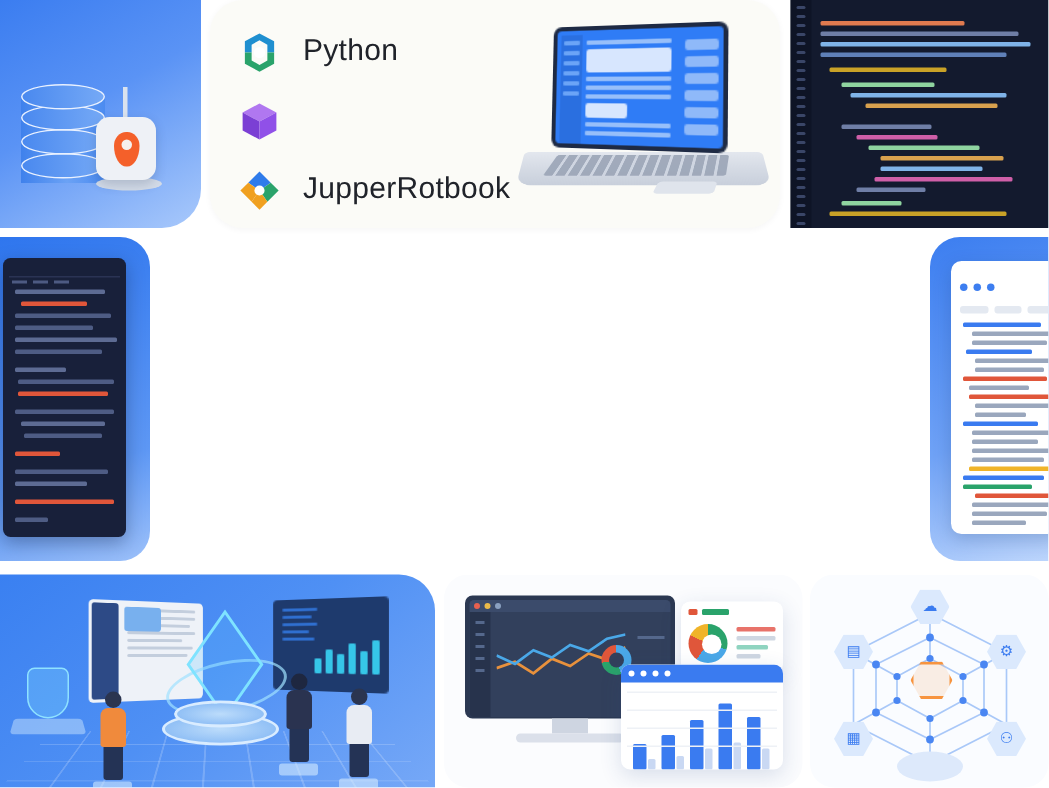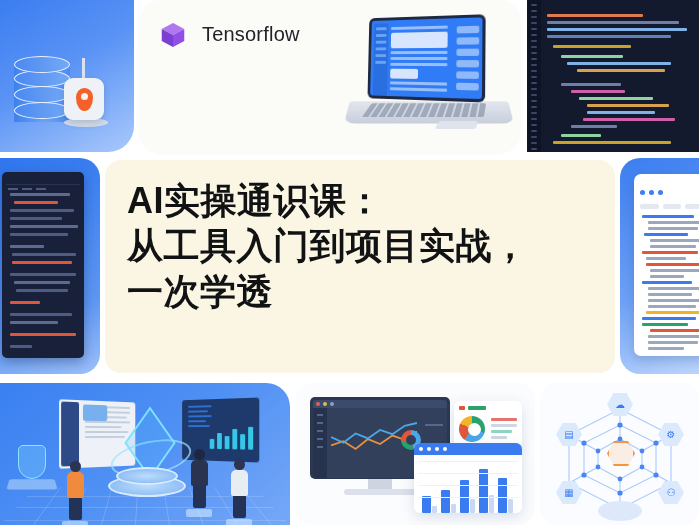--- a/index.html
+++ b/index.html
@@ -237,32 +237,53 @@
     <div class="pin-stem"></div>
     <div class="pin-base"></div>
     <div class="pin-card">
       <div class="pin-drop"></div>
     </div>
   </div>
 
   <div class="panel" id="panel-tools">
     <div class="tool-list">
 
+      <div class="tool-row">
+        <span class="tool-ico">
+          <svg viewBox="0 0 40 40" width="30" height="30">
+            <path d="M20 3 L33 10 L33 20 L27 20 L27 13 L20 9 L13 13 L13 20 L7 20 L7 10 Z" fill="#1f8fd0"></path>
+            <path d="M20 37 L7 30 L7 20 L13 20 L13 27 L20 31 L27 27 L27 20 L33 20 L33 30 Z" fill="#2aa36b"></path>
+            <circle cx="20" cy="20" r="5" fill="#ffffff"></circle>
+          </svg>
+        </span>
+        <span class="tool-name">Python</span>
+      </div>
 
       <div class="tool-row">
         <span class="tool-ico">
           <svg viewBox="0 0 40 40" width="30" height="30">
             <path d="M20 4 L35 12 L20 20 L5 12 Z" fill="#b077f0"></path>
             <path d="M5 12 L20 20 L20 36 L5 28 Z" fill="#7b3fd4"></path>
             <path d="M35 12 L35 28 L20 36 L20 20 Z" fill="#9050e8"></path>
           </svg>
         </span>
-        <span class="tool-name">Tensorflow</span>
-      </div>
-
+      </div>
+
+      <div class="tool-row">
+        <span class="tool-ico">
+          <svg viewBox="0 0 40 40" width="30" height="30">
+            <path d="M20 3 L30 13 L20 20 L10 13 Z" fill="#2f7bea"></path>
+            <path d="M30 13 L37 20 L27 30 L20 20 Z" fill="#2aa36b"></path>
+            <path d="M10 13 L20 20 L13 30 L3 20 Z" fill="#f0a020"></path>
+            <path d="M13 30 L20 20 L27 30 L20 37 Z" fill="#f0a020"></path>
+            <circle cx="20" cy="20" r="4.5" fill="#ffffff"></circle>
+          </svg>
+        </span>
+        <span class="tool-name">JupperRotbook</span>
+      </div>
     </div>
 
     <div class="laptop">
       <div class="lap-base"></div>
       <div class="lap-screen">
         <div class="lap-inner">
           <div class="lap-side">
               <i></i>
               <i></i>
               <i></i>
@@ -362,25 +383,20 @@
           <div class="code-line" style="top: 100px; left: 10px; width: 52px; background: rgb(78, 92, 132);"></div>
           <div class="code-line" style="top: 112px; left: 4px; width: 30px; background: rgb(224, 86, 58);"></div>
           <div class="code-line" style="top: 124px; left: 4px; width: 62px; background: rgb(78, 92, 132);"></div>
           <div class="code-line" style="top: 132px; left: 4px; width: 48px; background: rgb(93, 107, 147);"></div>
           <div class="code-line" style="top: 144px; left: 4px; width: 66px; background: rgb(224, 86, 58);"></div>
           <div class="code-line" style="top: 156px; left: 4px; width: 22px; background: rgb(78, 92, 132);"></div>
         </div>
     </div>
   </div>
 
-  <div class="panel" id="panel-title">
-    <div class="title-text">AI实操通识课：
-从工具入门到项目实战，
-一次学透</div>
-  </div>
 
   <div class="panel" id="panel-doc-right">
     <div class="doc-card">
       <div class="doc-dots"><i></i><i></i><i></i></div>
       <div class="doc-tabs">
           <i></i>
           <i></i>
           <i></i>
         </div>
       <div id="doc-lines">

